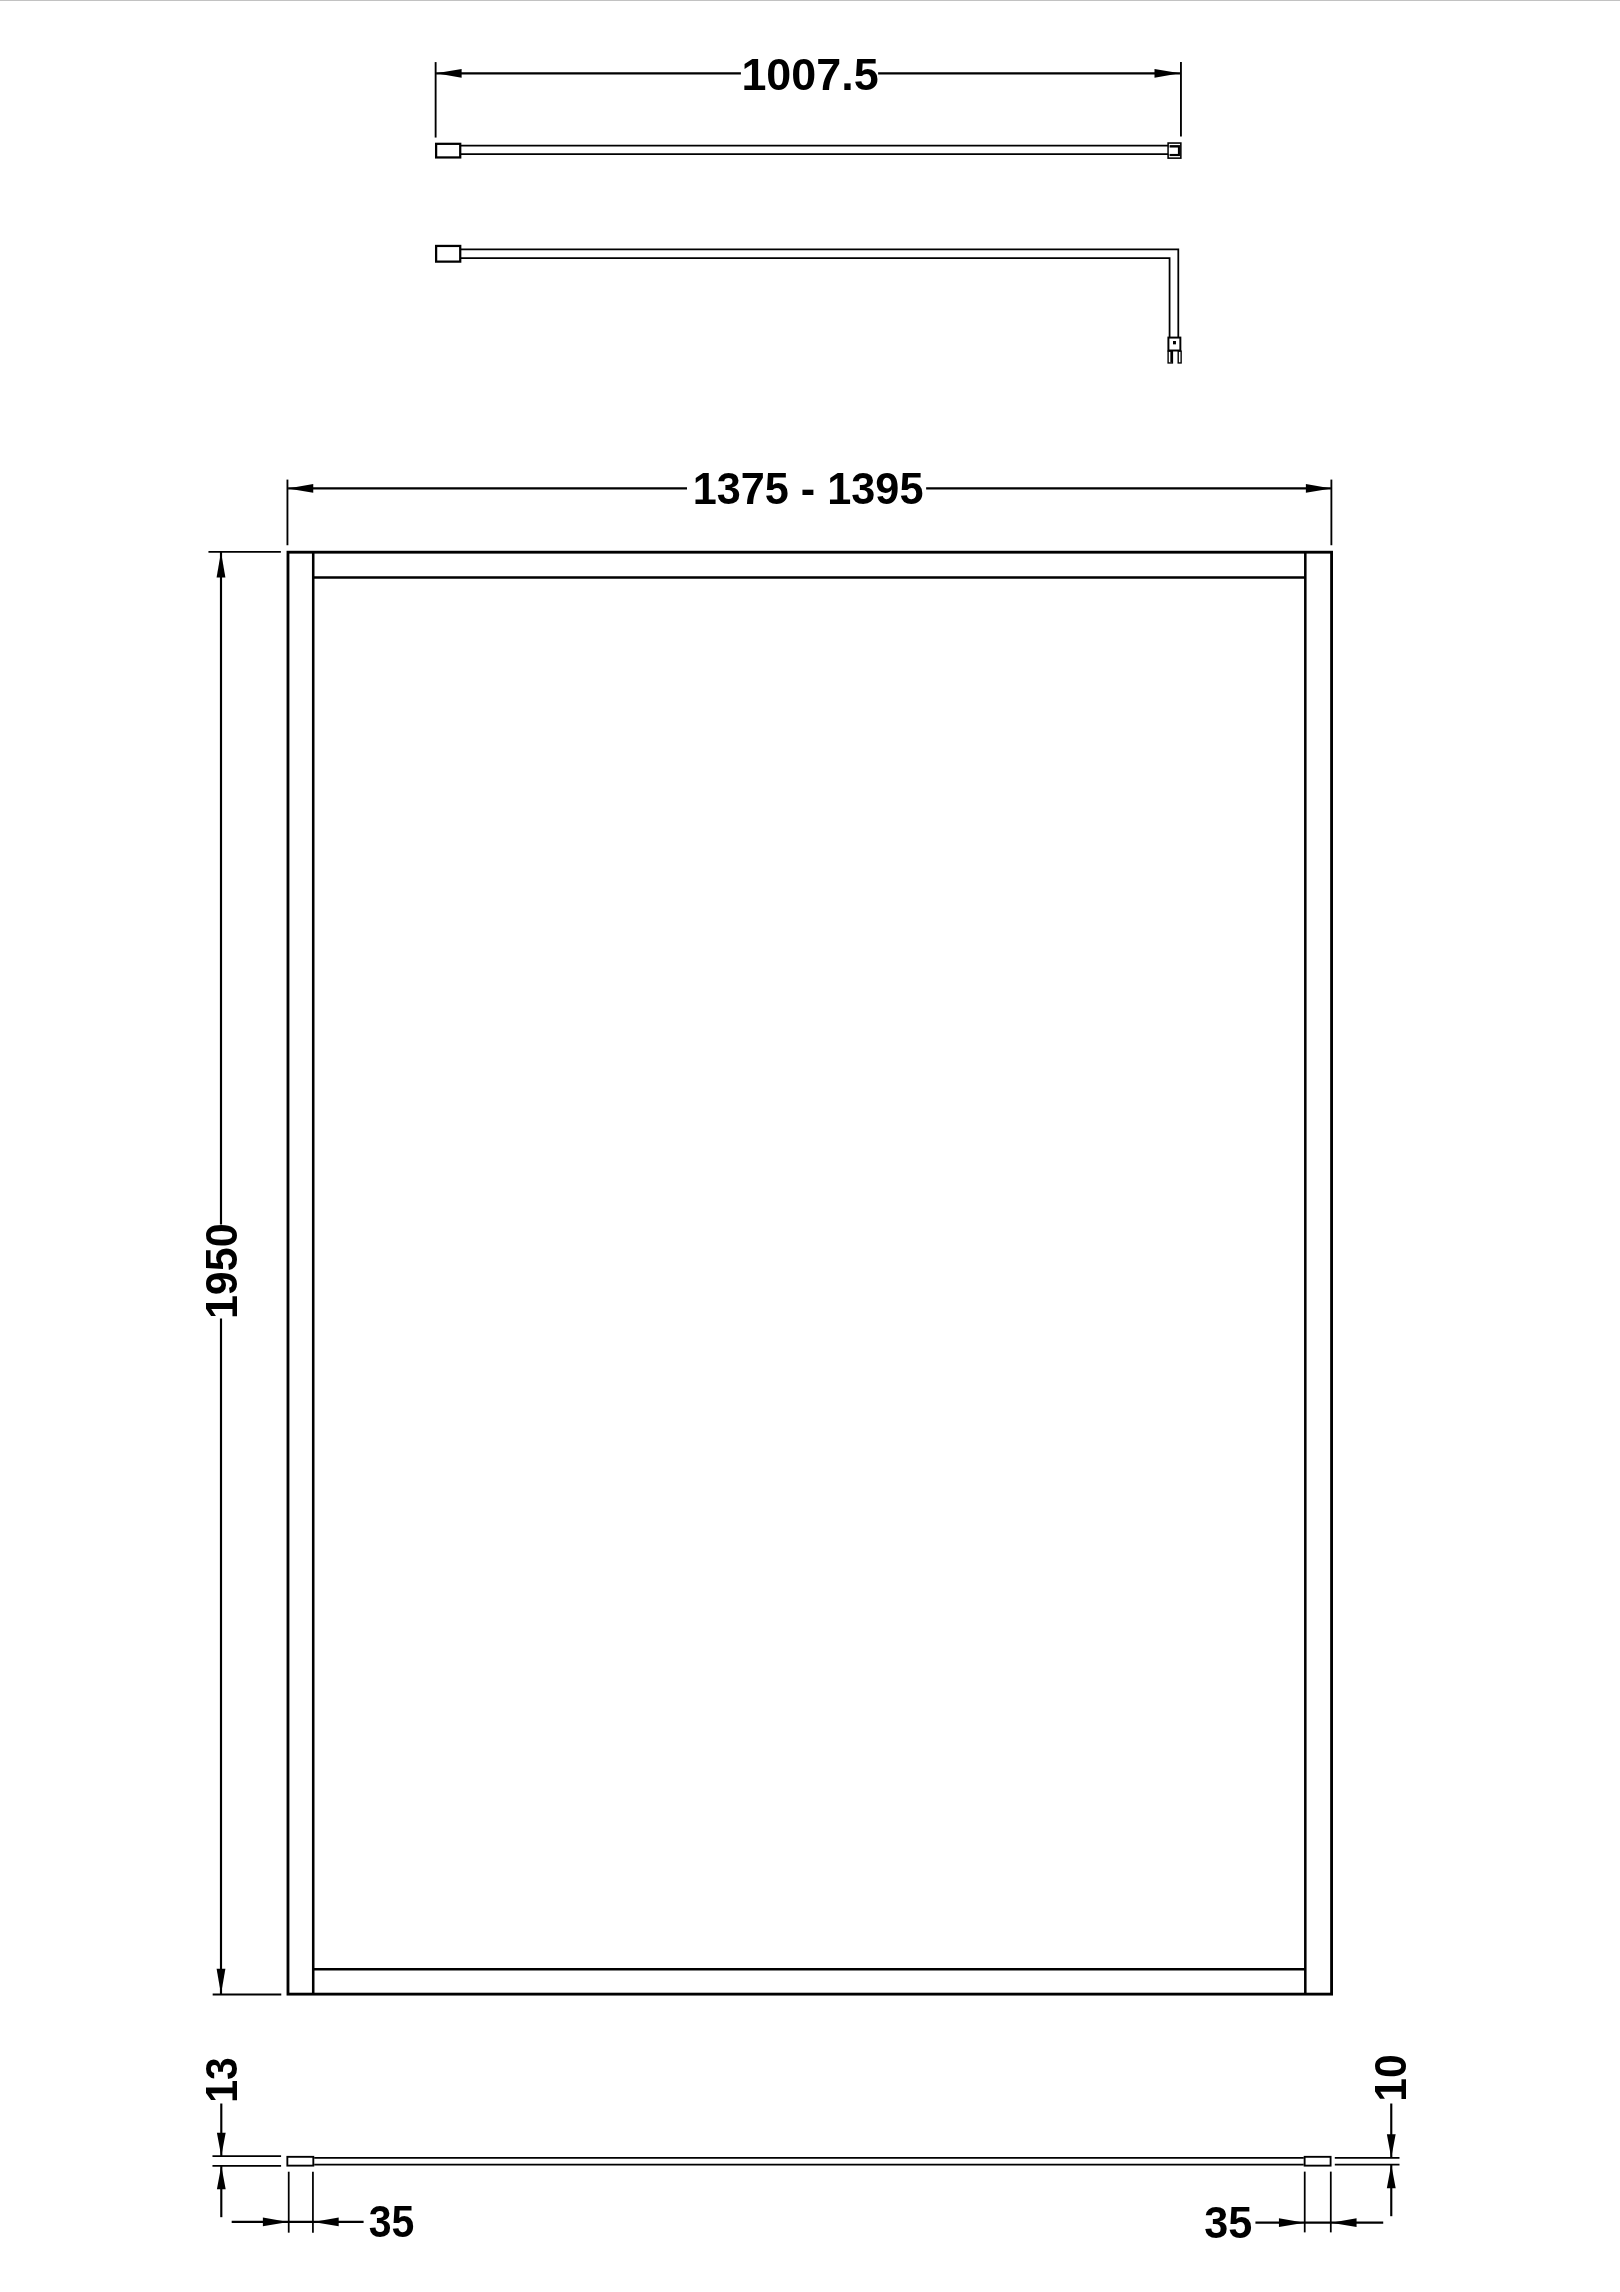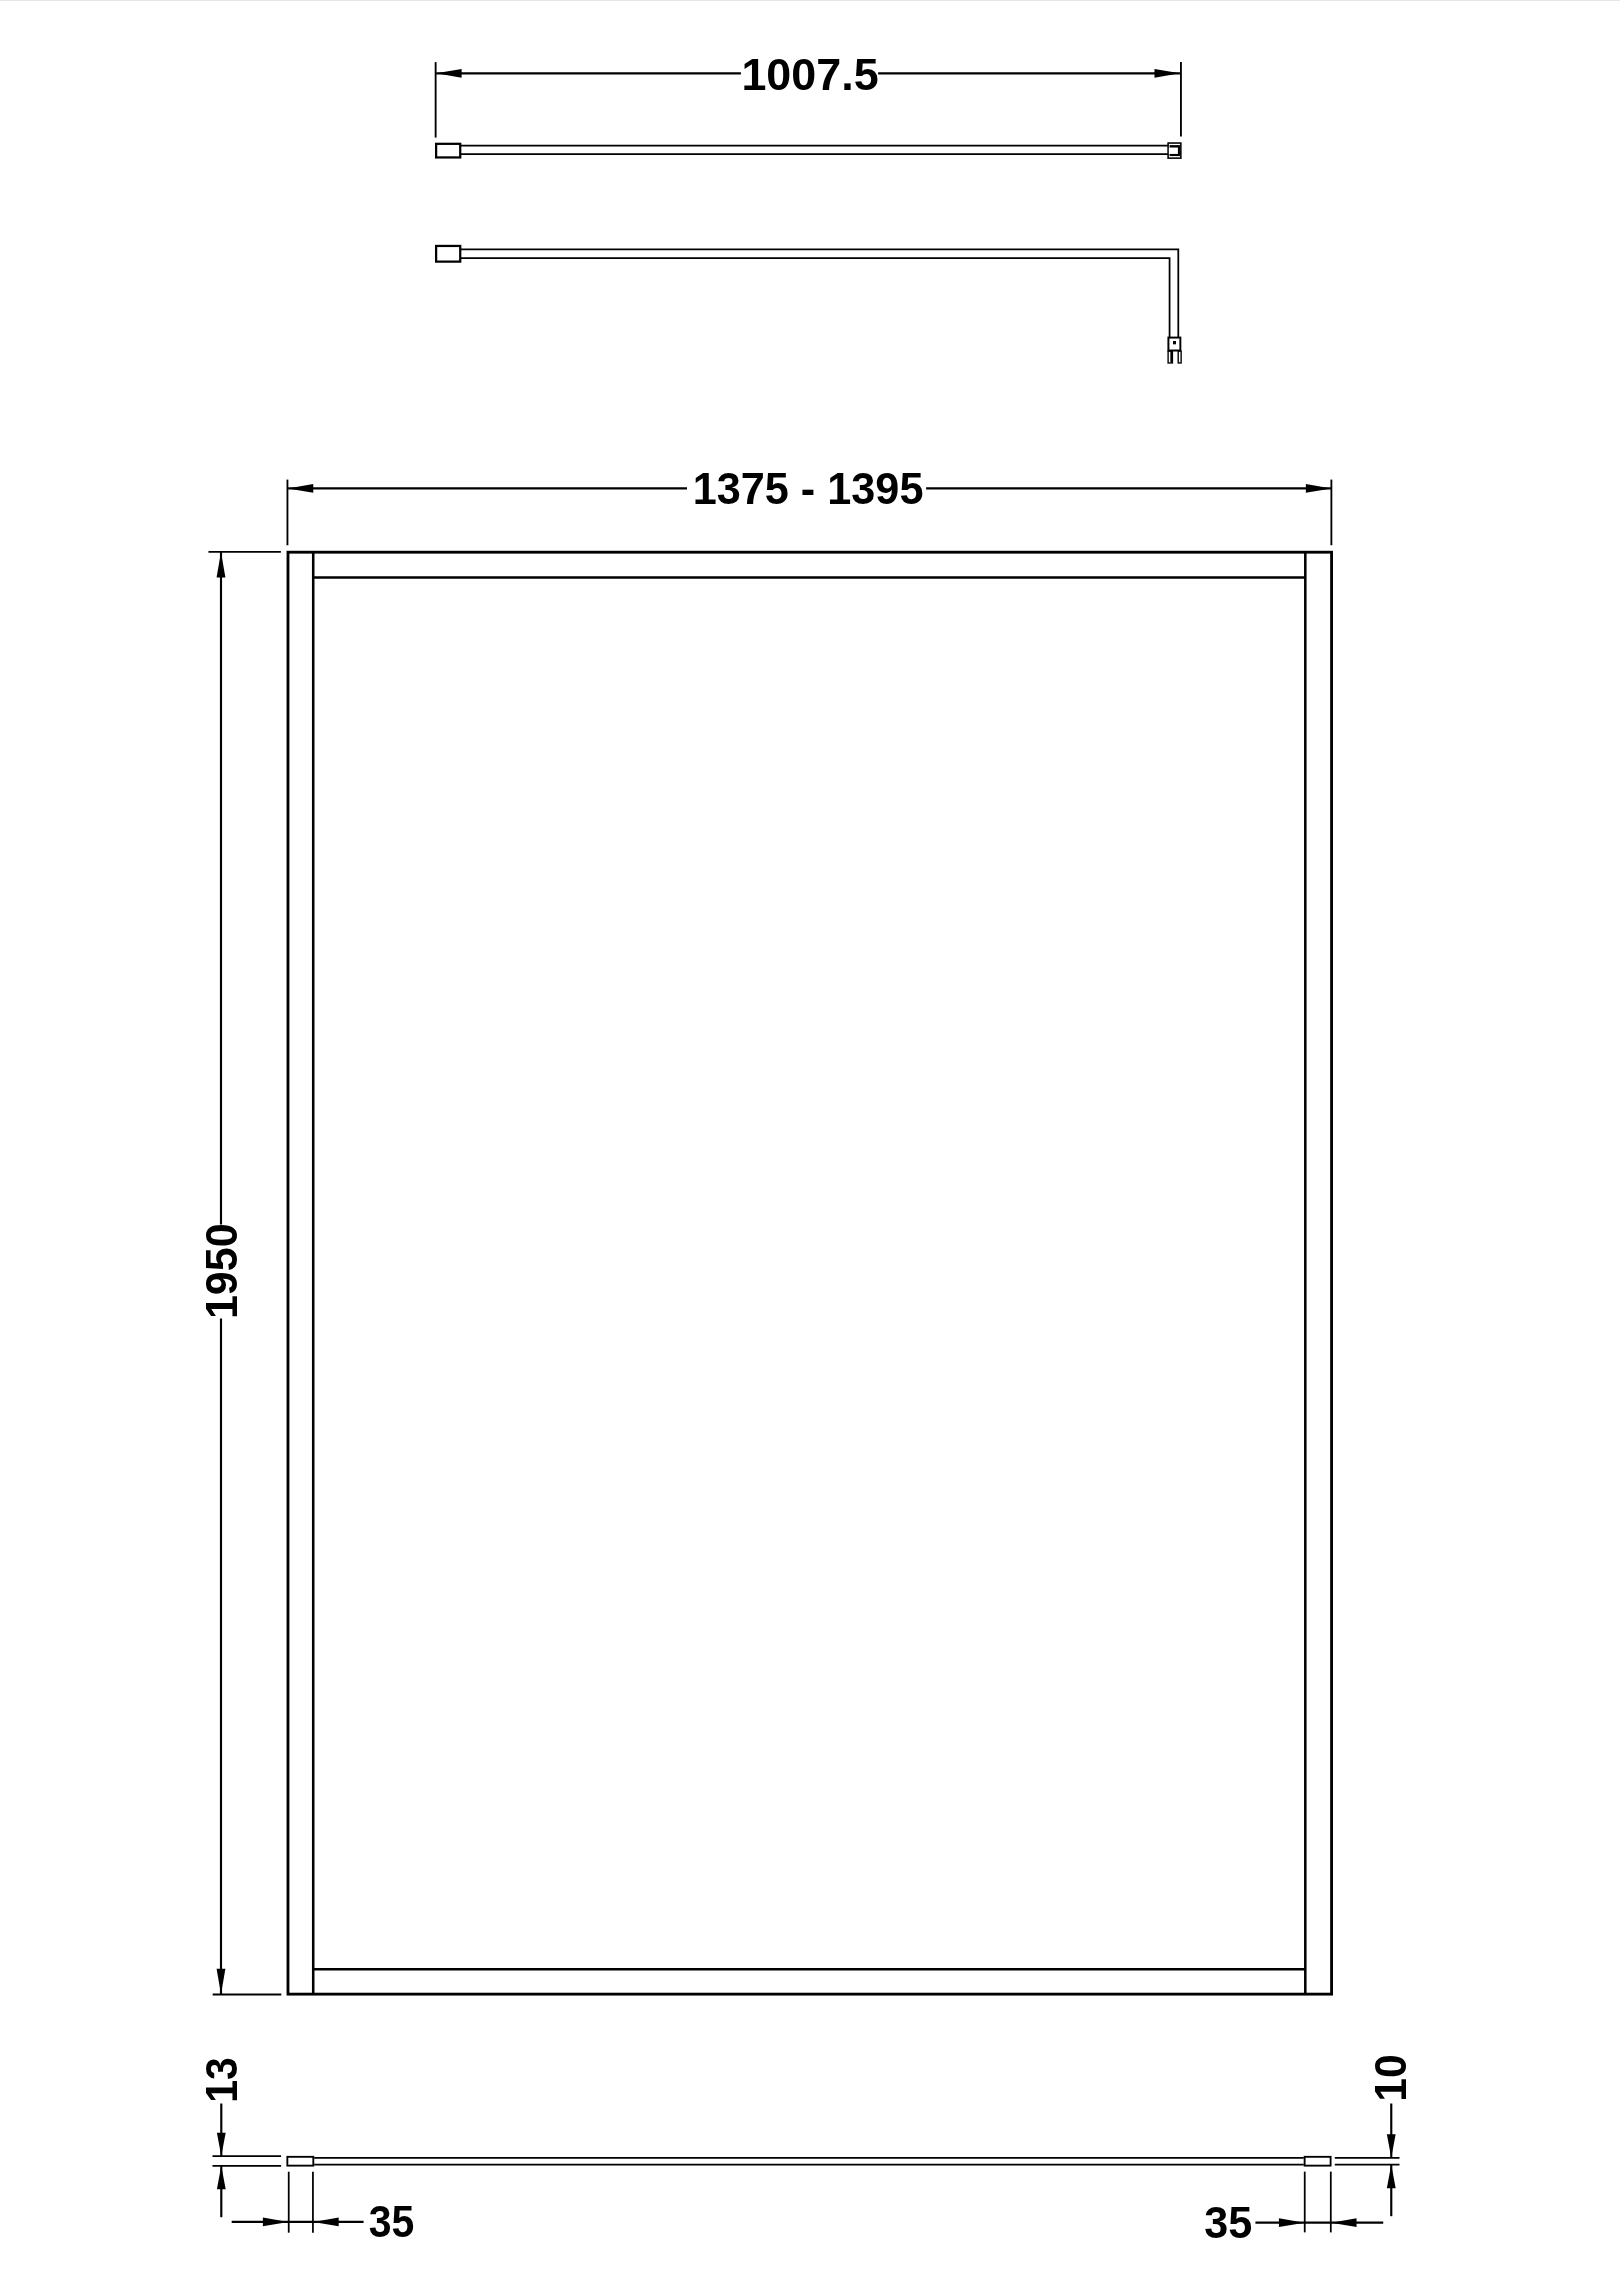--- a/index.html
+++ b/index.html
@@ -1,16 +1,16 @@
 <!DOCTYPE html>
 <html><head>
 <meta charset="utf-8">
 <style>
   html,body{margin:0;padding:0;background:#ffffff;}
-  .page{width:1620px;height:2293px;position:relative;background:#fca5a5;filter:grayscale(100%);}
+  .page{width:1620px;height:2293px;position:relative;background:#1d4ed8;filter:grayscale(100%);}
   text{font-family:"Liberation Sans", sans-serif;font-weight:bold;fill:#000000;}
 </style>
 </head>
 <body>
 <div class="page">
 <svg width="1620" height="2293" viewBox="0 0 1653 2339" xmlns="http://www.w3.org/2000/svg">
 
   <rect x="0" y="0" width="1653" height="2339" fill="#ffffff"></rect>
 
   <line x1="444.5" y1="63" x2="444.5" y2="140" stroke="#000" stroke-width="1.9"></line>

